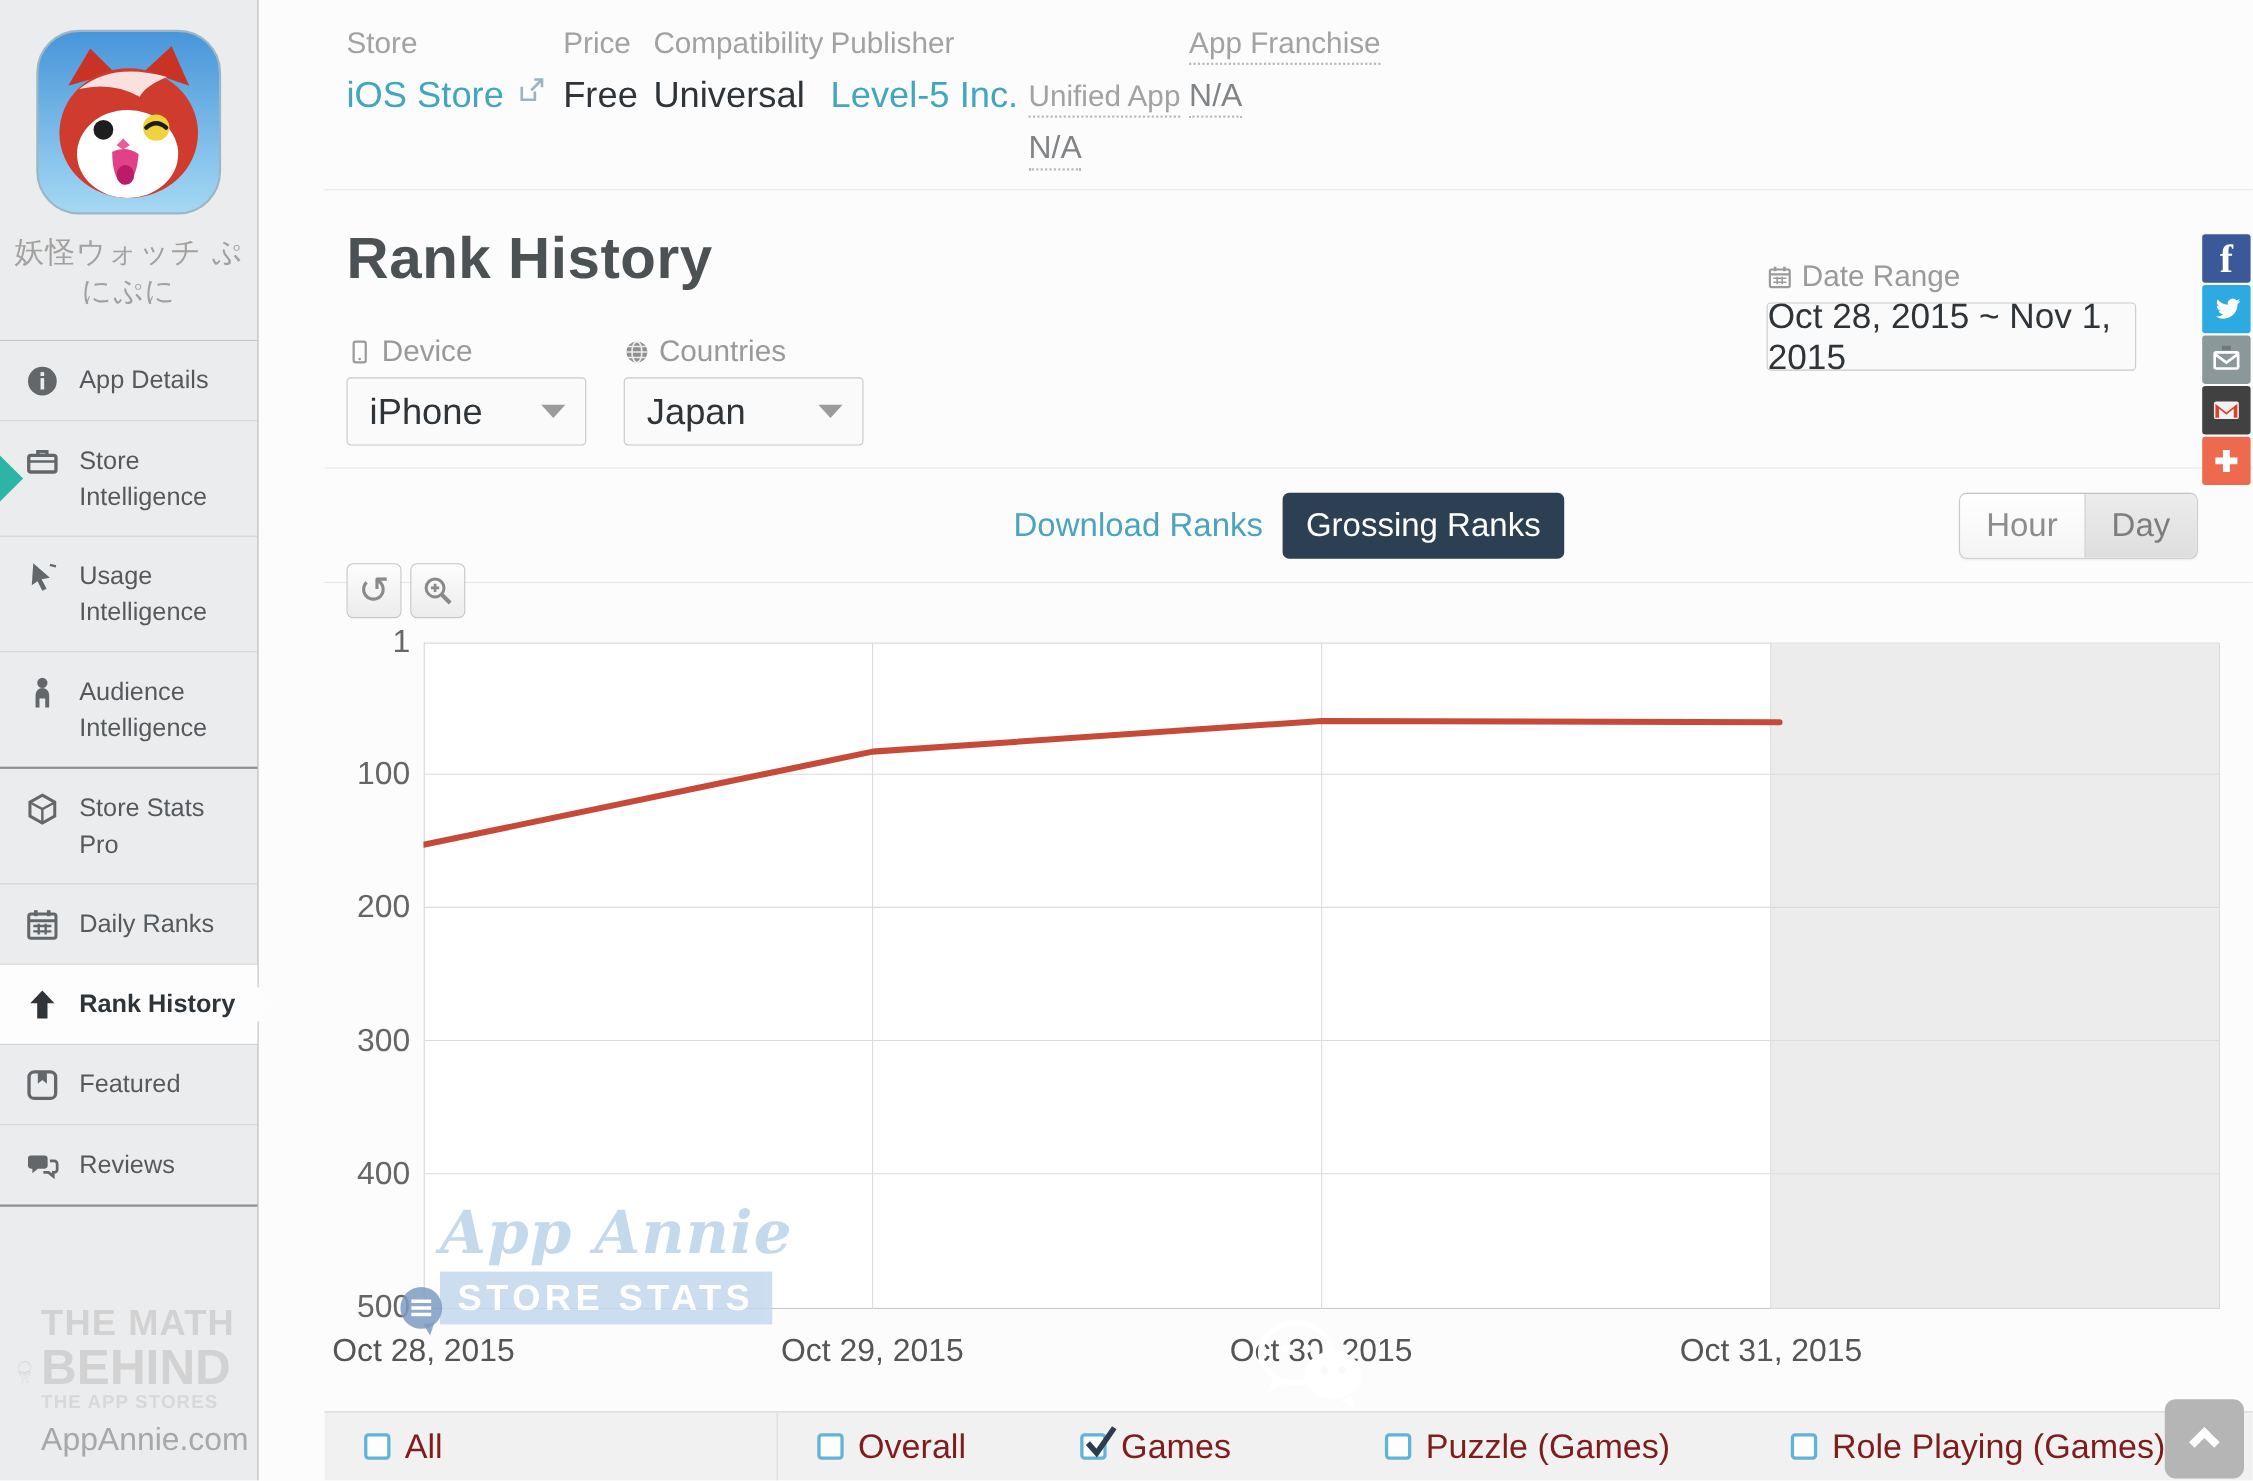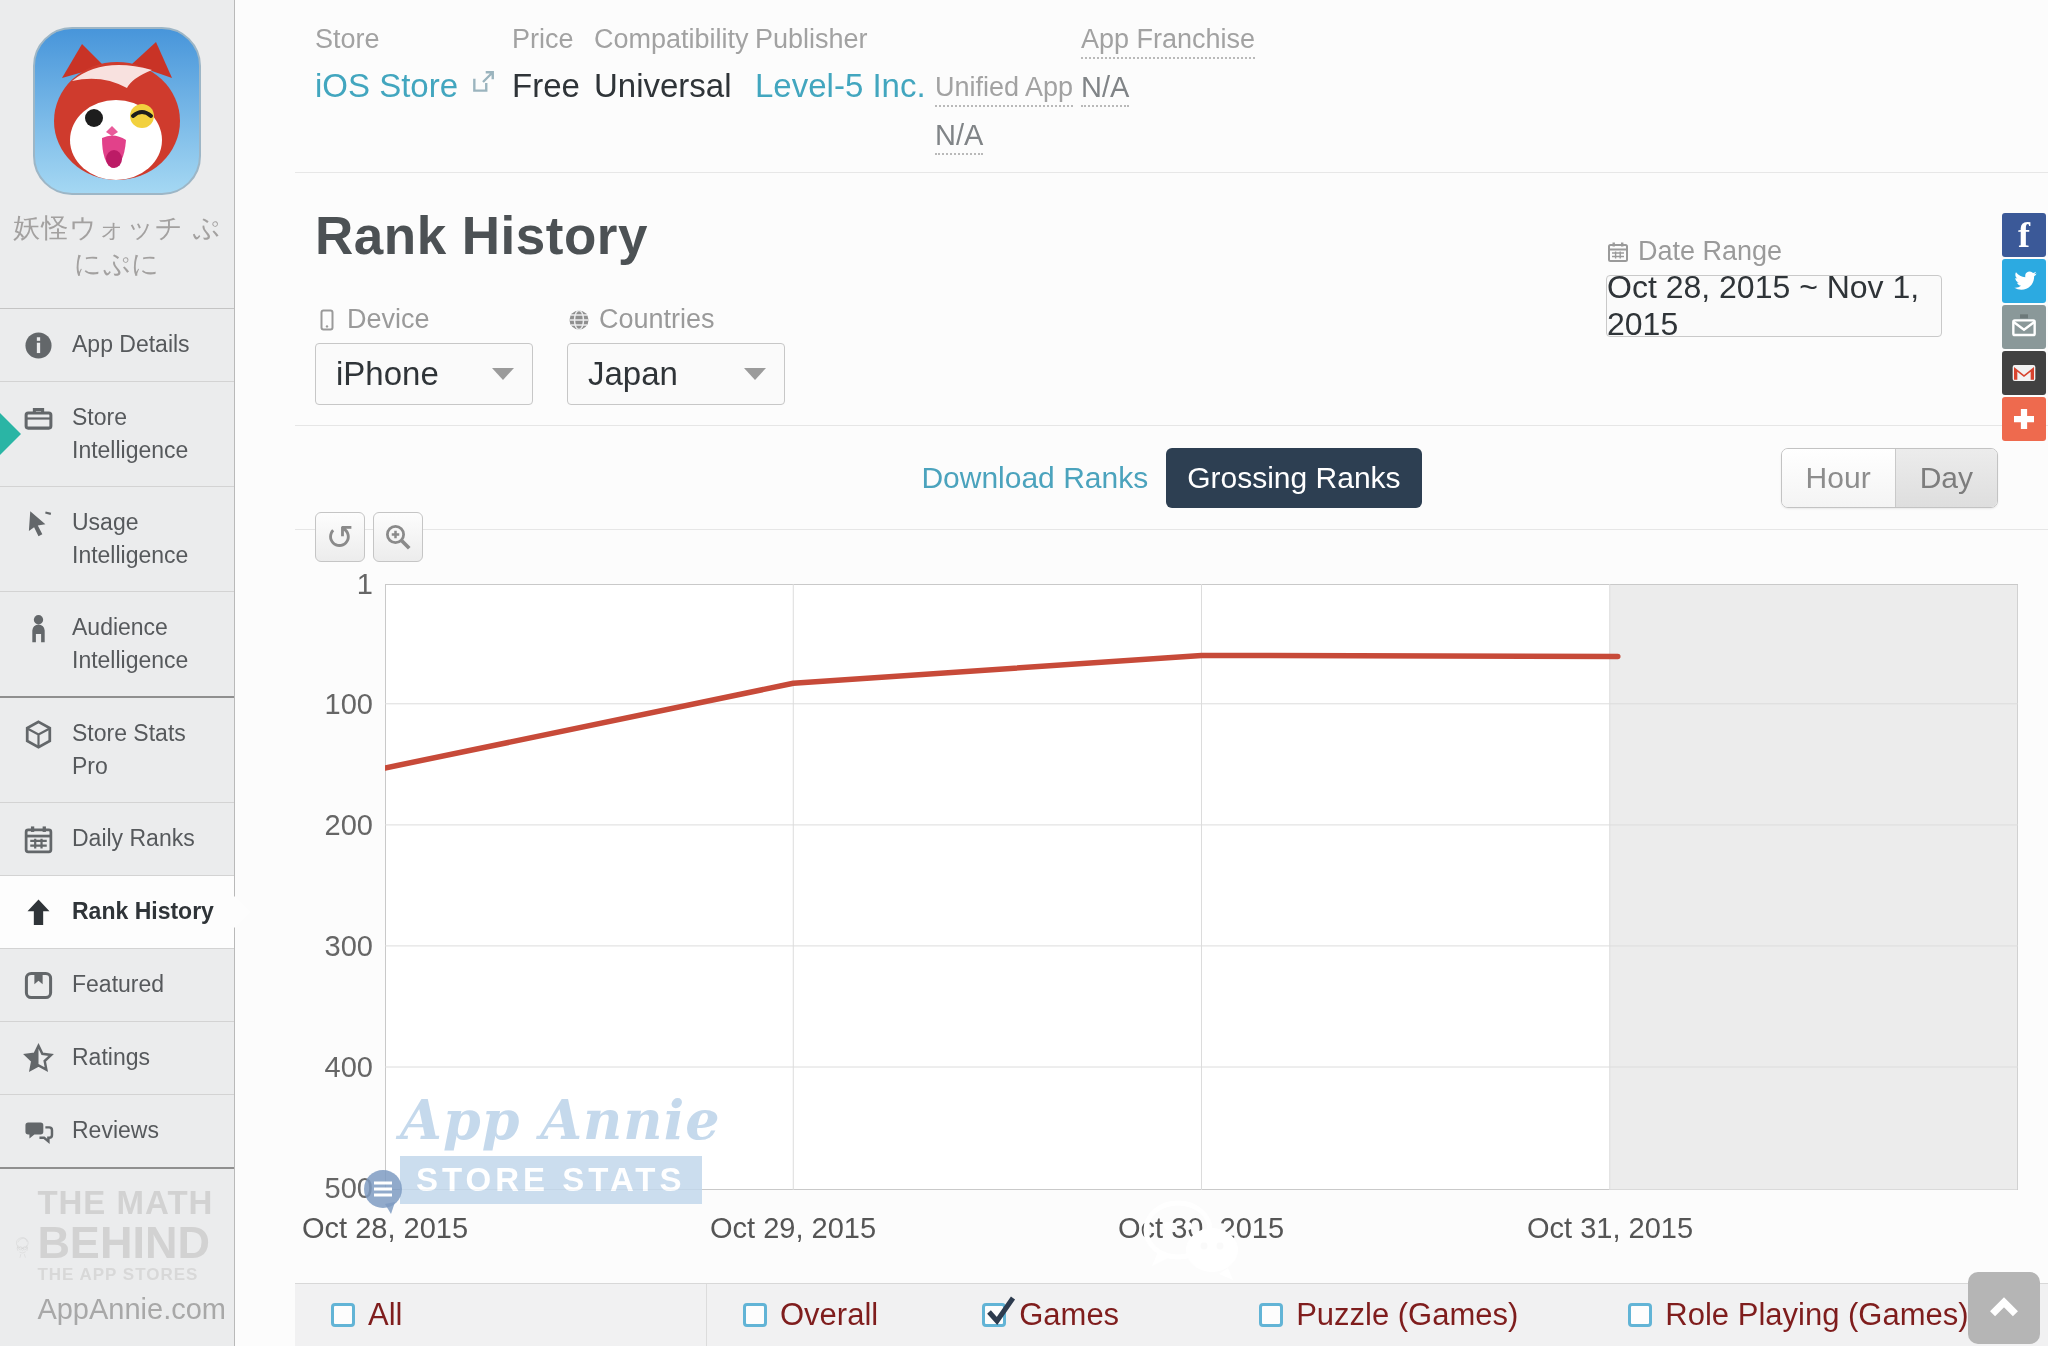--- a/index.html
+++ b/index.html
@@ -175,27 +175,20 @@
           <path d="M12 2.5 L20 11 H15.4 V21 H8.6 V11 H4 Z" fill="#2f3438"></path>
         </svg>
       <span style="color:#2f3438;font-weight:bold;">Rank History</span>
     </div>
     <div class="sitem">
       <svg class="sicon" viewBox="0 0 24 24">
           <rect x="3.2" y="3.2" width="17.6" height="17.6" rx="3.5" fill="none" stroke="#63676a" stroke-width="2.2"></rect>
           <path d="M9 3.2 V11 l3 -2.4 L15 11 V3.2 Z" fill="#63676a"></path>
         </svg>
       <span>Featured</span>
-    </div>
-    <div class="sitem">
-      <svg class="sicon" viewBox="0 0 24 24">
-          <path d="M12 2.8 L14.8 8.6 L21.2 9.4 L16.5 13.8 L17.7 20.1 L12 17 L6.3 20.1 L7.5 13.8 L2.8 9.4 L9.2 8.6 Z" fill="none" stroke="#63676a" stroke-width="1.8"></path>
-          <path d="M12 2.8 L9.2 8.6 L2.8 9.4 L7.5 13.8 L6.3 20.1 L12 17 Z" fill="#63676a"></path>
-        </svg>
-      <span>Ratings</span>
     </div>
     <div class="sitem last-group">
       <svg class="sicon" viewBox="0 0 24 24">
           <path d="M2.5 5.5 h11 a2 2 0 0 1 2 2 v4.6 a2 2 0 0 1 -2 2 H9 l-3.6 3 v-3 H4.5 a2 2 0 0 1 -2 -2 V7.5 a2 2 0 0 1 2 -2Z" fill="#63676a"></path>
           <path d="M17 9 h2.8 a2 2 0 0 1 2 2 v3.6 a2 2 0 0 1 -2 2 h-0.6 v2.6 l-3.1 -2.6 h-3.4" fill="none" stroke="#63676a" stroke-width="1.8"></path>
         </svg>
       <span>Reviews</span>
     </div>
   </div>
 

